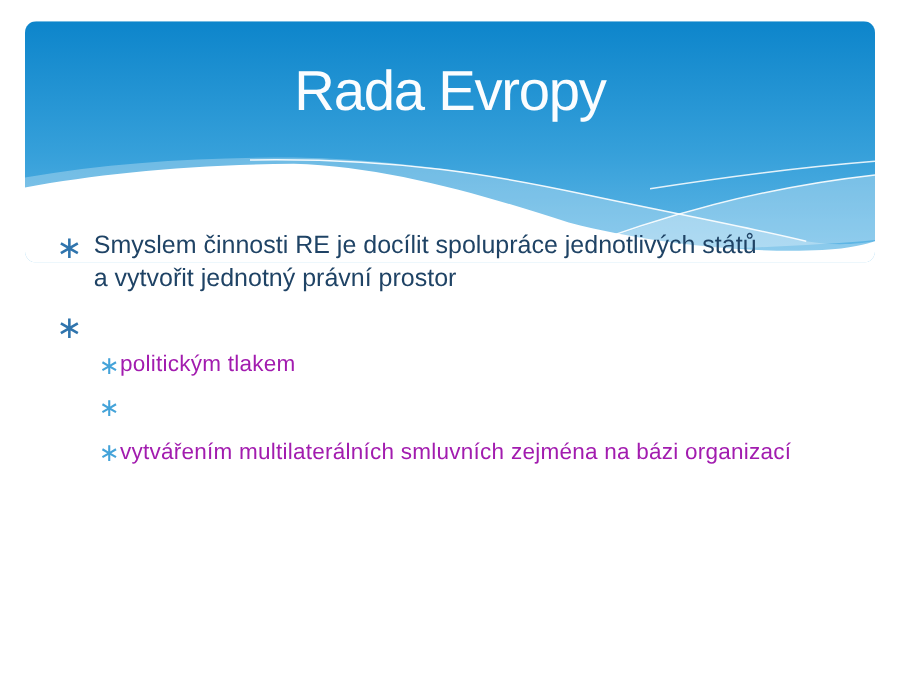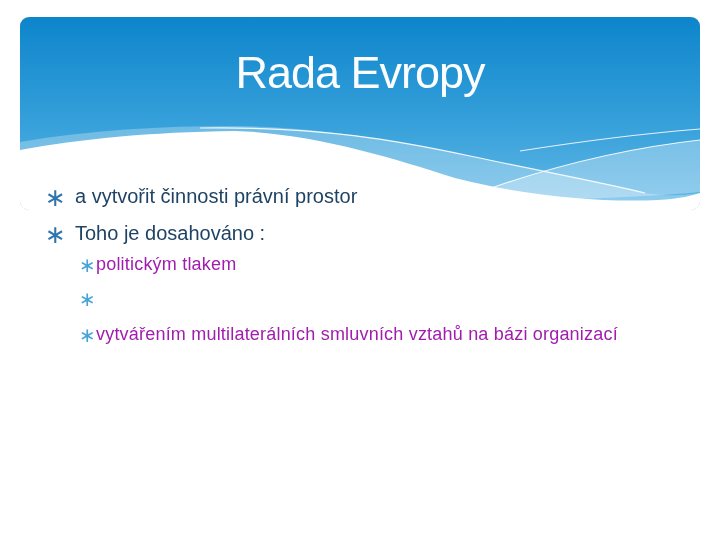--- a/index.html
+++ b/index.html
@@ -79,43 +79,41 @@
     </g>
   </svg>
 
   <div class="slide-title">Rada Evropy</div>
 
   <div class="content">
 
     <div class="bullet-row lvl1">
       <span class="marker">∗</span>
       <div>
-        <div class="line">a vytvořit činnosti právní prostor</div>
+        <div class="line">Smyslem činnosti RE je docílit spolupráce jednotlivých států</div>
+        <div class="line">a vytvořit jednotný právní prostor</div>
       </div>
     </div>
 
     <div class="bullet-row lvl1 mt10">
       <span class="marker">∗</span>
-      <div>
-        <div class="line">Toho je dosahováno :</div>
-      </div>
     </div>
 
     <div class="bullet-row lvl2 mt4">
       <span class="marker">∗</span>
       <div>
         <div class="line">politickým tlakem</div>
       </div>
     </div>
 
     <div class="bullet-row lvl2 mt8">
       <span class="marker">∗</span>
     </div>
 
     <div class="bullet-row lvl2 mt10">
       <span class="marker">∗</span>
       <div>
-        <div class="line">vytvářením multilaterálních smluvních vztahů na bázi organizací</div>
+        <div class="line">vytvářením multilaterálních smluvních zejména na bázi organizací</div>
       </div>
     </div>
 
   </div>
 </div>
 
 </body></html>

